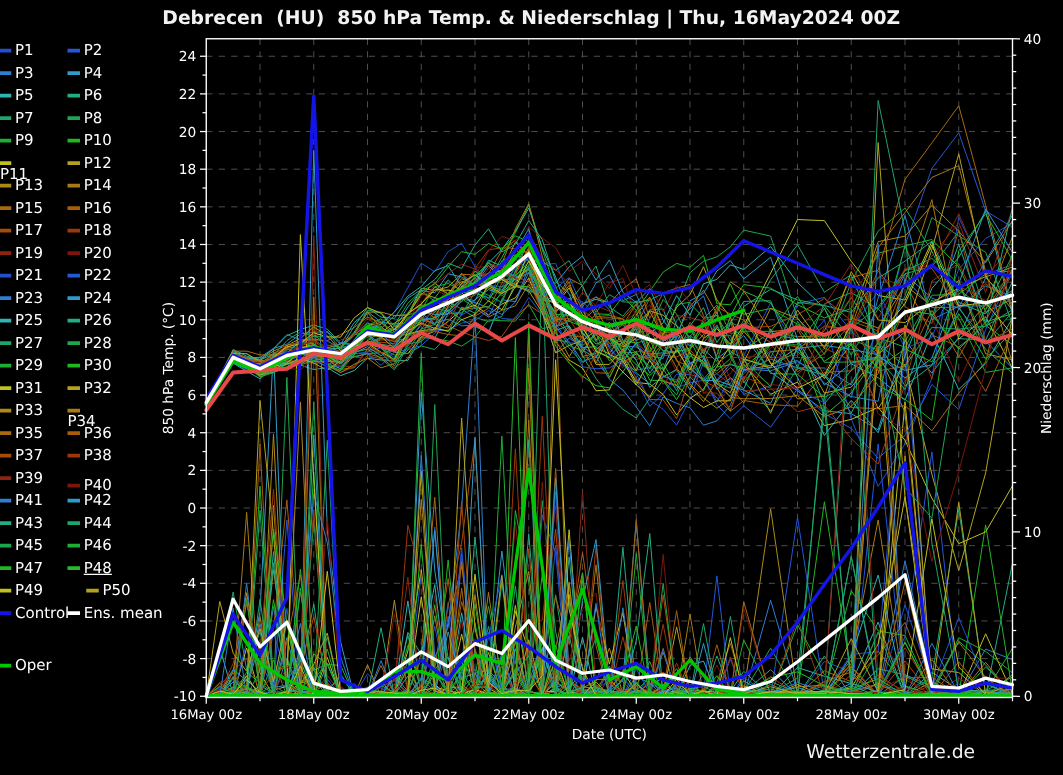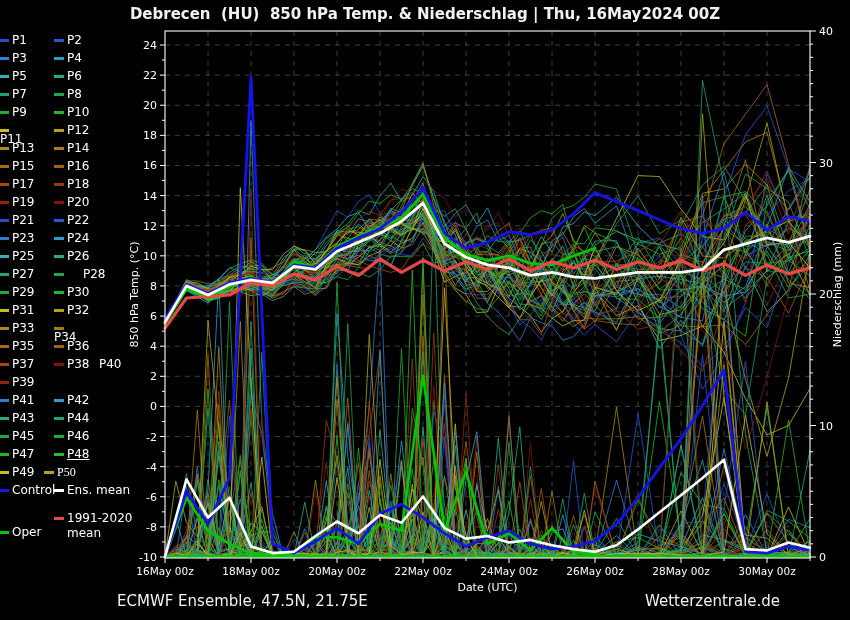--- a/index.html
+++ b/index.html
@@ -390,21 +390,21 @@
         <span>P25</span>
       </div>
       <div class="legend-item" style="left: 54px; top: 249px;">
         <span class="sw" style="width: 10px; background: rgb(34, 173, 133);"></span>
         <span>P26</span>
       </div>
       <div class="legend-item" style="left: 0px; top: 267px;">
         <span class="sw" style="width: 9px; background: rgb(30, 165, 107);"></span>
         <span>P27</span>
       </div>
-      <div class="legend-item" style="left: 54px; top: 267px; gap: 16px;">
+      <div class="legend-item" style="left: 54px; top: 267px;">
         <span class="sw" style="width: 10px; background: rgb(30, 165, 80);"></span>
         <span>P28</span>
       </div>
       <div class="legend-item" style="left: 0px; top: 285px;">
         <span class="sw" style="width: 9px; background: rgb(31, 173, 54);"></span>
         <span>P29</span>
       </div>
       <div class="legend-item" style="left: 54px; top: 285px;">
         <span class="sw" style="width: 10px; background: rgb(31, 183, 34);"></span>
         <span>P30</span>
@@ -438,21 +438,21 @@
         <span>P37</span>
       </div>
       <div class="legend-item" style="left: 54px; top: 357px;">
         <span class="sw" style="width: 10px; background: rgb(156, 56, 8);"></span>
         <span>P38</span>
       </div>
       <div class="legend-item" style="left: 0px; top: 375px;">
         <span class="sw" style="width: 9px; background: rgb(140, 36, 16);"></span>
         <span>P39</span>
       </div>
-      <div class="legend-item" style="left: 54px; top: 357px; gap: 32px;">
+      <div class="legend-item" style="left: 54px; top: 381px;">
         <span class="sw" style="width: 10px; background: rgb(124, 22, 12);"></span>
         <span>P40</span>
       </div>
       <div class="legend-item" style="left: 0px; top: 393px;">
         <span class="sw" style="width: 9px; background: rgb(46, 127, 208);"></span>
         <span>P41</span>
       </div>
       <div class="legend-item" style="left: 54px; top: 393px;">
         <span class="sw" style="width: 10px; background: rgb(47, 155, 200);"></span>
         <span>P42</span>
@@ -478,36 +478,31 @@
         <span>P47</span>
       </div>
       <div class="legend-item" style="left: 54px; top: 447px; text-decoration: underline;">
         <span class="sw" style="width: 10px; background: rgb(40, 185, 40);"></span>
         <span>P48</span>
       </div>
       <div class="legend-item" style="left: 0px; top: 465px;">
         <span class="sw" style="width: 9px; background: rgb(192, 192, 32);"></span>
         <span>P49</span>
       </div>
-      <div class="legend-item" style="left: 44px; top: 465px; font-family: Liberation Serif, serif;">
+      <div class="legend-item" style="left: 69px; top: 465px;">
         <span class="sw" style="width: 10px; background: rgb(179, 163, 28);"></span>
         <span>P50</span>
       </div>
       <div class="legend-item" style="left: 0px; top: 483px;">
         <span class="sw" style="width: 9px; background: rgb(20, 20, 230);"></span>
         <span>Control</span>
       </div>
       <div class="legend-item" style="left: 54px; top: 483px;">
         <span class="sw" style="width: 10px; background: rgb(255, 255, 255);"></span>
         <span>Ens. mean</span>
       </div>
-      <div class="legend-item" style="left: 54px; top: 511px;">
-        <span class="sw" style="width: 10px; background: rgb(232, 72, 72);"></span>
-        <span>1991-2020<br><span>mean</span></span>
-      </div>
       <div class="legend-item" style="left: 0px; top: 525px;">
         <span class="sw" style="width: 9px; background: rgb(0, 200, 0);"></span>
         <span>Oper</span>
       </div>
     </div>
-  <div id="footer-left" class="footer">ECMWF Ensemble, 47.5N, 21.75E</div>
   <div id="footer-right" class="footer">Wetterzentrale.de</div>
 </div>
 
 </body></html>

